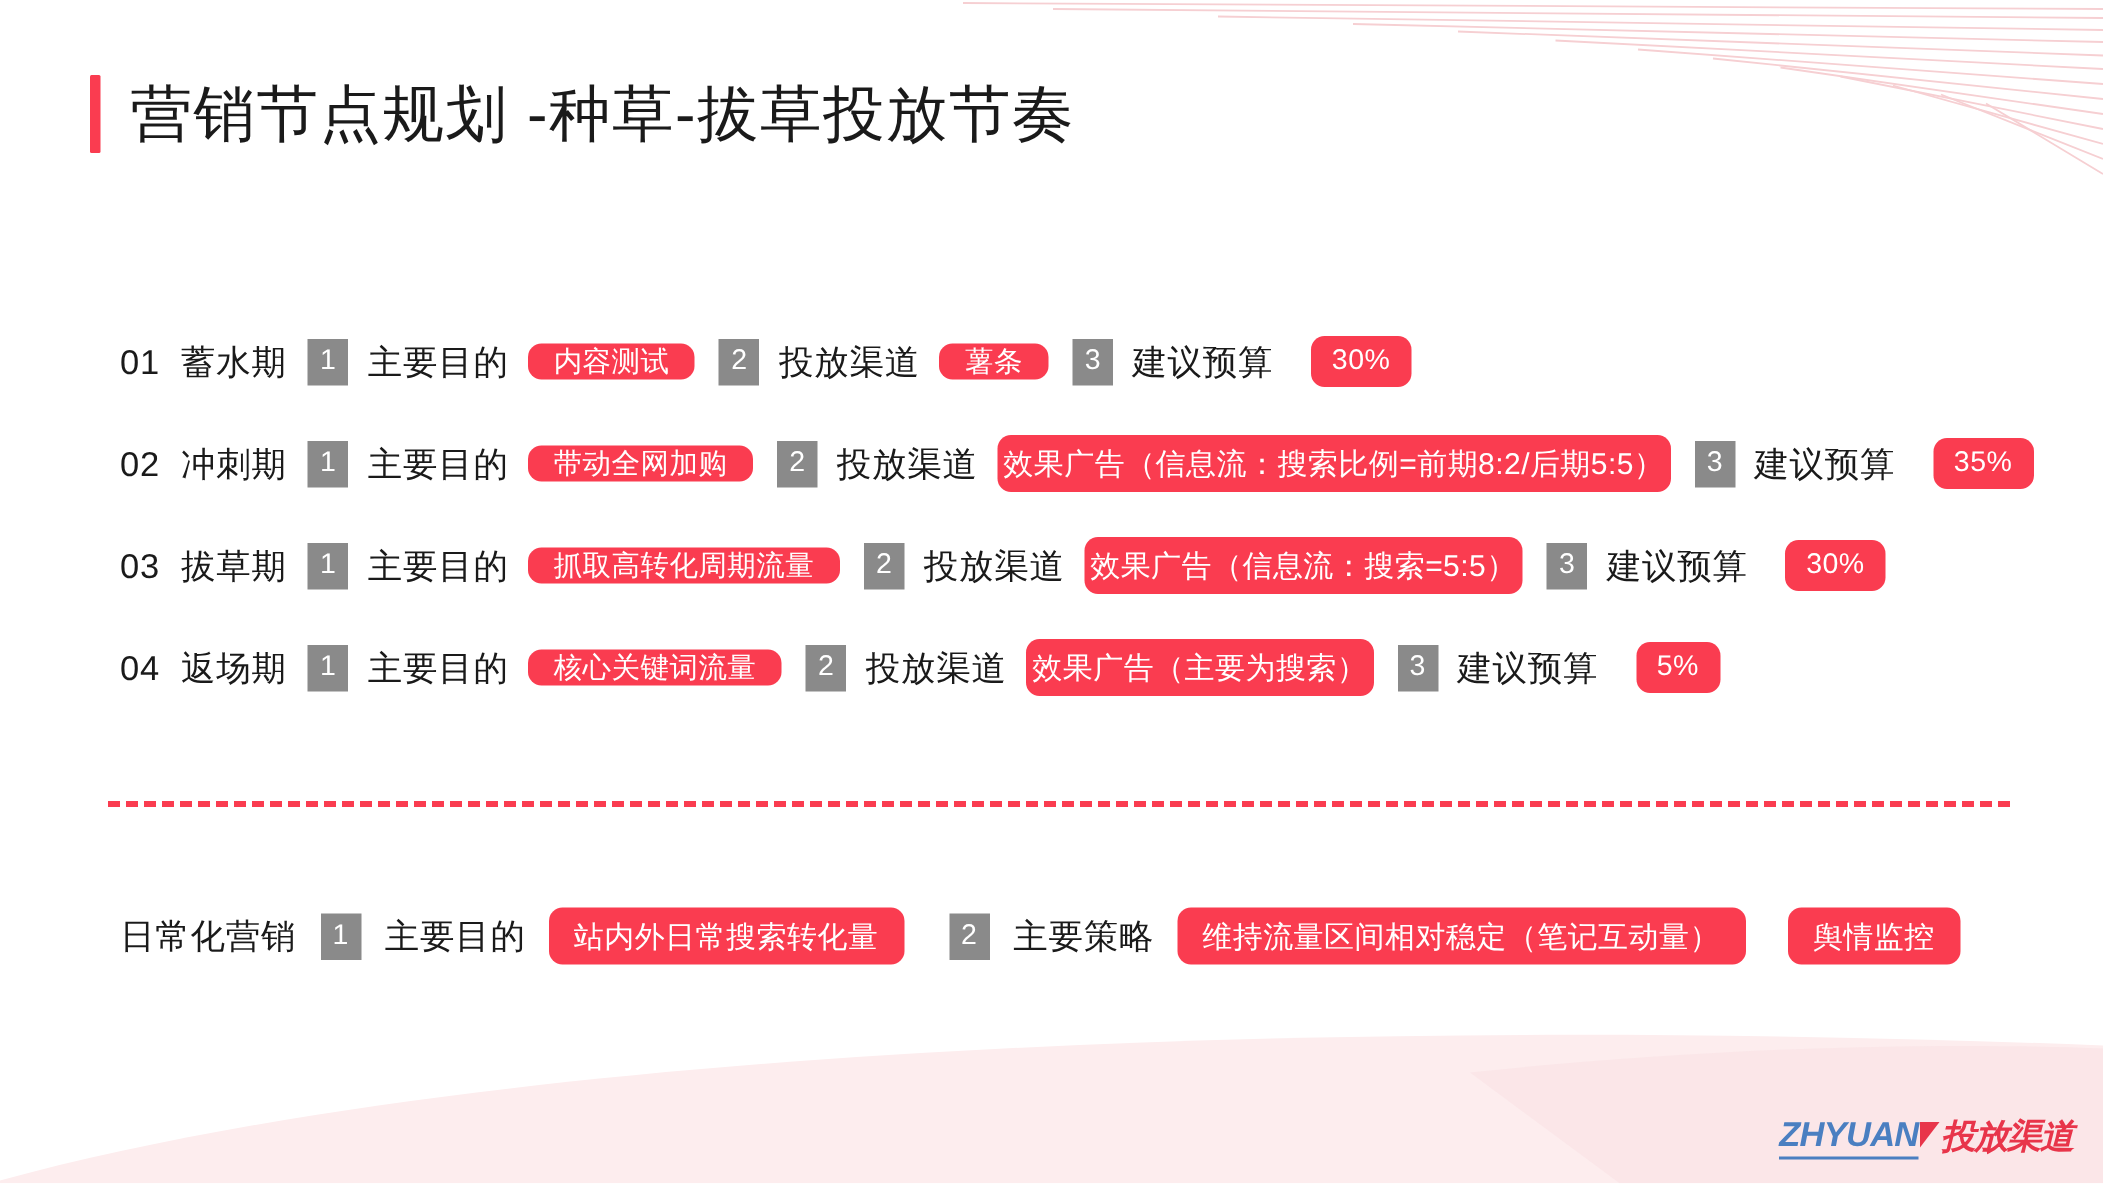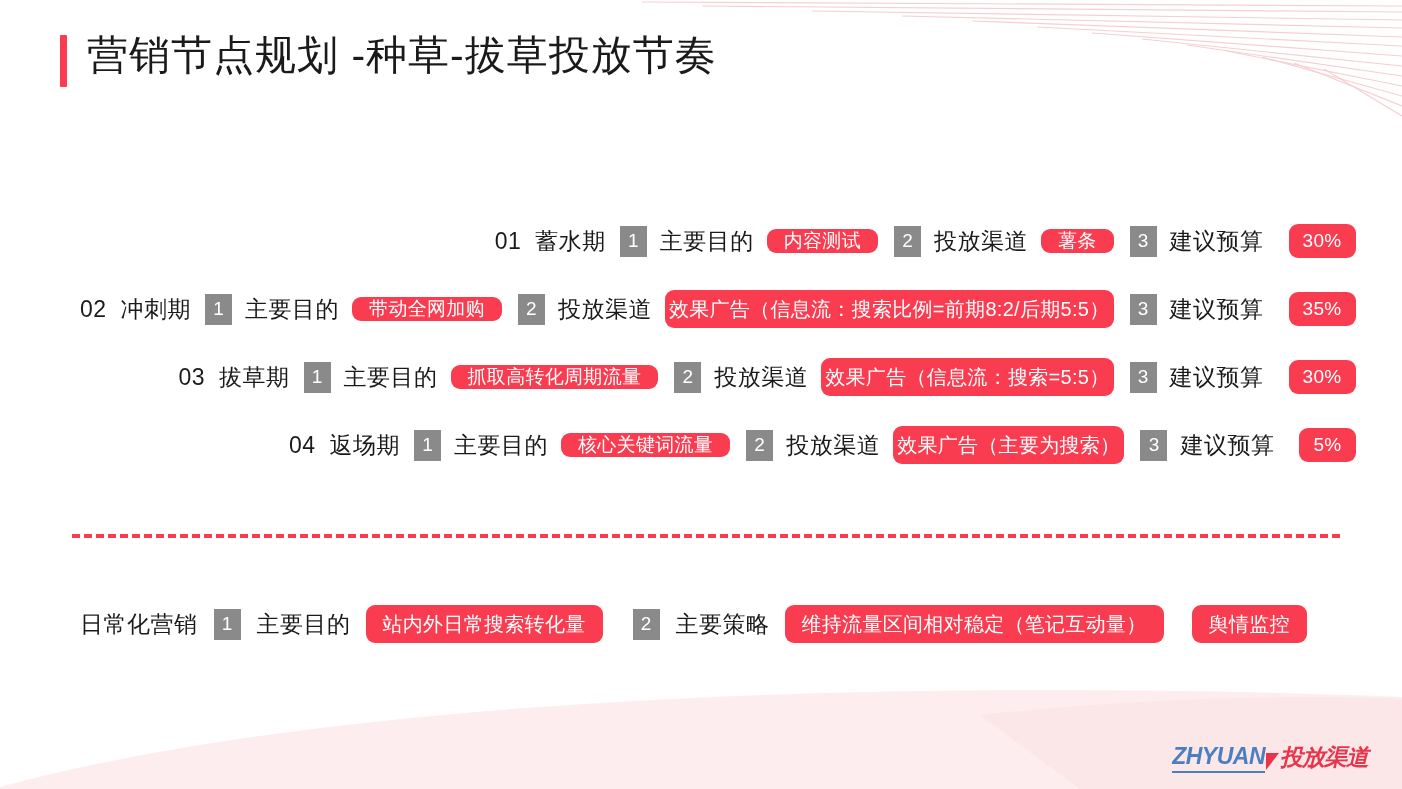--- a/index.html
+++ b/index.html
@@ -35,23 +35,23 @@
     width: 1402px;
     height: 120px;
     pointer-events: none;
     z-index: 0;
   }
 
   
   .title-wrap {
     position: absolute;
     left: 60px;
-    top: 35px;
+    top: 50px;
     display: flex;
-    align-items: flex-start;
+    align-items: center;
     z-index: 3;
   }
   .title-bar {
     width: 7px;
     height: 52px;
     background: #FA3C50;
     margin-right: 20px;
     border-radius: 1px;
   }
   .title-text {
@@ -68,21 +68,20 @@
     left: 80px;
     top: 218px;
     z-index: 3;
   }
   .row {
     display: flex;
     align-items: center;
     height: 46px;
     margin-bottom: 22px;
     white-space: nowrap;
-    justify-content: flex-end;
   }
   .row-label {
     font-size: 23px;
     color: #1a1a1a;
     margin-right: 14px;
     letter-spacing: 0.5px;
   }
   .num-badge {
     display: inline-flex;
     align-items: center;
@@ -161,24 +160,24 @@
     font-size: 20px;
     margin-right: 28px;
   }
   .daily-row .field-label {
     margin-right: 15px;
   }
 
   
   .logo {
     position: absolute;
-    right: 34px;
+    right: 20px;
     bottom: 16px;
     display: flex;
-    align-items: flex-end;
+    align-items: center;
     z-index: 4;
   }
   .logo-en {
     font-family: "Liberation Sans", sans-serif;
     font-style: italic;
     font-weight: bold;
     font-size: 23px;
     color: #4a7fc1;
     letter-spacing: -0.5px;
     border-bottom: 2px solid #4a7fc1;

